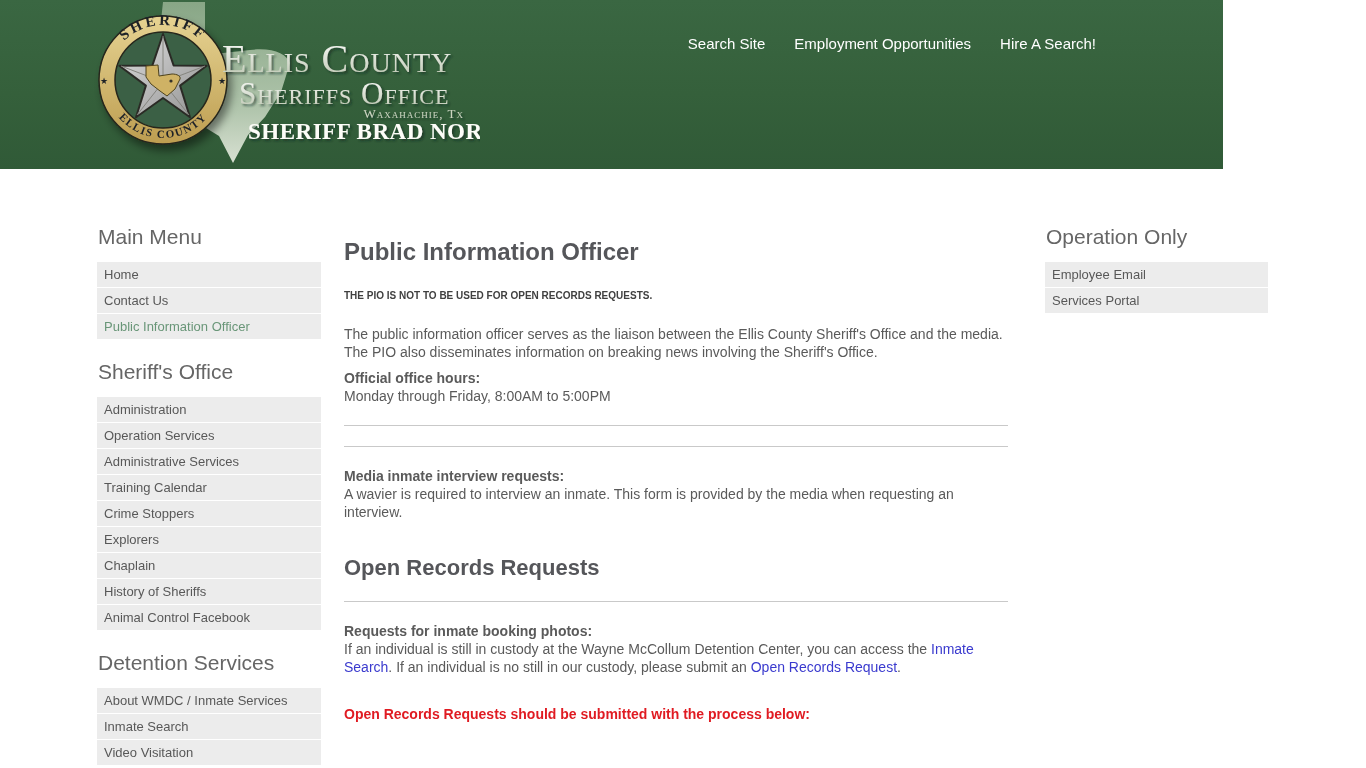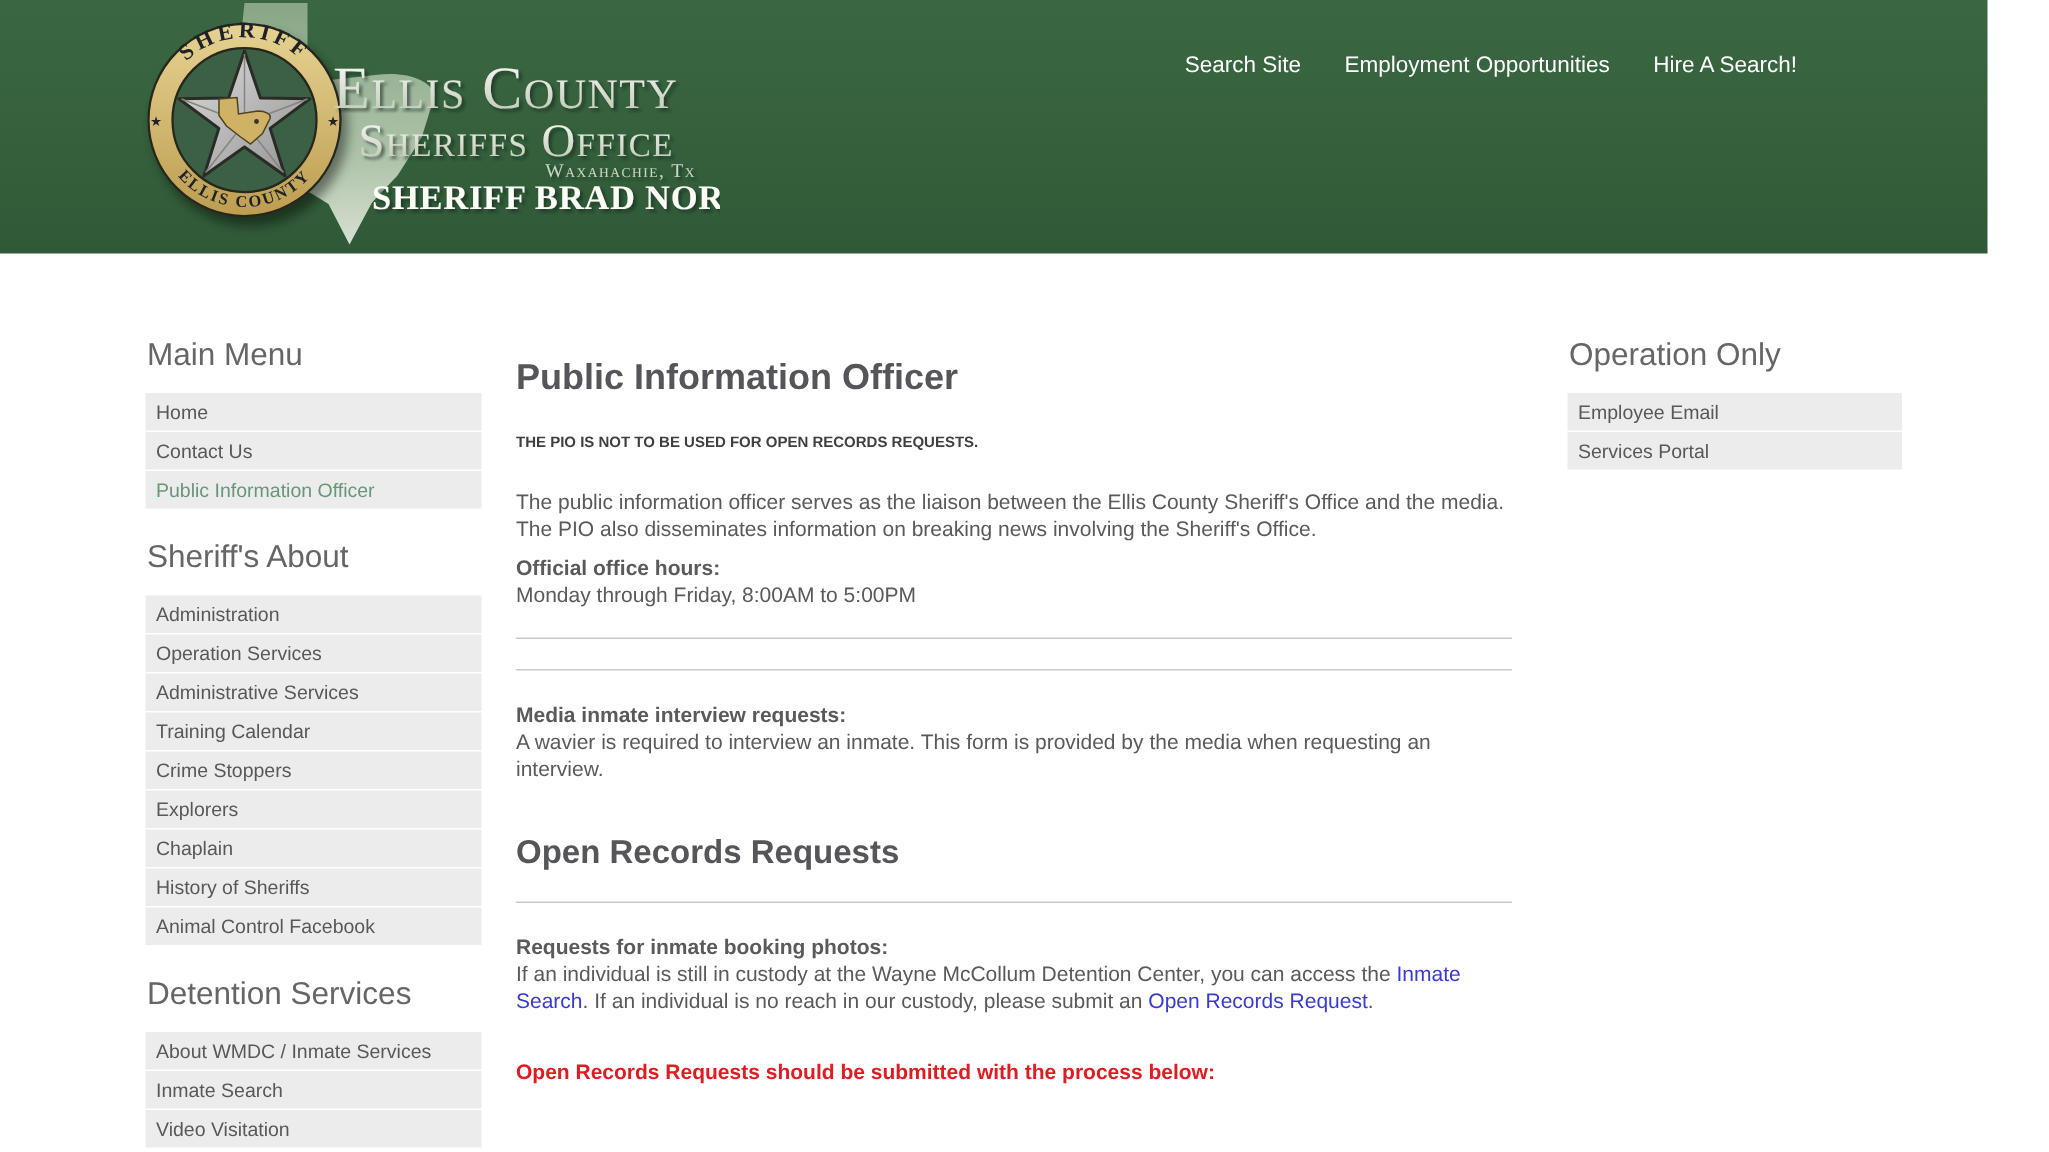--- a/index.html
+++ b/index.html
@@ -6,21 +6,21 @@
   html,body { margin:0; padding:0; }
   body {
     width:1366px; height:768px; overflow:hidden;
     background:#ffffff;
     font-family:"Liberation Sans", sans-serif;
     position:relative;
   }
 
   
   .header {
-    position:absolute; top:0; left:0; width:1325px; height:169px;
+    position:absolute; top:0; left:0; width:1223px; height:169px;
     background:linear-gradient(#3a6742 0%, #35603b 55%, #305a37 100%);
   }
   .logo-svg { position:absolute; top:0; left:0; cursor:pointer; }
   .top-nav {
     position:absolute; top:35px; right:127px;
     display:flex; gap:29px;
   }
   .top-nav a {
     color:#ffffff; font-size:15px; text-decoration:none; cursor:pointer;
     white-space:nowrap;
@@ -126,21 +126,21 @@
     <a>Hire A Search!</a>
   </nav>
 </div>
 
 <div class="sidebar">
   <h3 class="side-heading">Main Menu</h3>
   <div class="menu-item">Home</div>
   <div class="menu-item">Contact Us</div>
   <div class="menu-item active">Public Information Officer</div>
 
-  <h3 class="side-heading spaced">Sheriff's About</h3>
+  <h3 class="side-heading spaced">Sheriff's Office</h3>
   <div class="menu-item">Administration</div>
   <div class="menu-item">Operation Services</div>
   <div class="menu-item">Administrative Services</div>
   <div class="menu-item">Training Calendar</div>
   <div class="menu-item">Crime Stoppers</div>
   <div class="menu-item">Explorers</div>
   <div class="menu-item">Chaplain</div>
   <div class="menu-item">History of Sheriffs</div>
   <div class="menu-item">Animal Control Facebook</div>
 
@@ -171,21 +171,21 @@
     <span class="label">Media inmate interview requests:</span><br>
     <span>A wavier is required to interview an inmate. This form is provided by the media when requesting an interview.</span>
   </p>
 
   <h2 class="section-title">Open Records Requests</h2>
 
   <hr class="divider">
 
   <p class="body-text">
     <span class="label">Requests for inmate booking photos:</span><br>
-    <span>If an individual is still in custody at the Wayne McCollum Detention Center, you can access the </span><a class="content-link">Inmate Search</a><span>. If an individual is no reach in our custody, please submit an </span><a class="content-link">Open Records Request</a><span>.</span>
+    <span>If an individual is still in custody at the Wayne McCollum Detention Center, you can access the </span><a class="content-link">Inmate Search</a><span>. If an individual is no still in our custody, please submit an </span><a class="content-link">Open Records Request</a><span>.</span>
   </p>
 
   <p class="red-note">Open Records Requests should be submitted with the process below:</p>
 
 </div>
 
 <div class="employees-panel">
   <h3 class="side-heading">Operation Only</h3>
   <div class="menu-item">Employee Email</div>
   <div class="menu-item">Services Portal</div>

